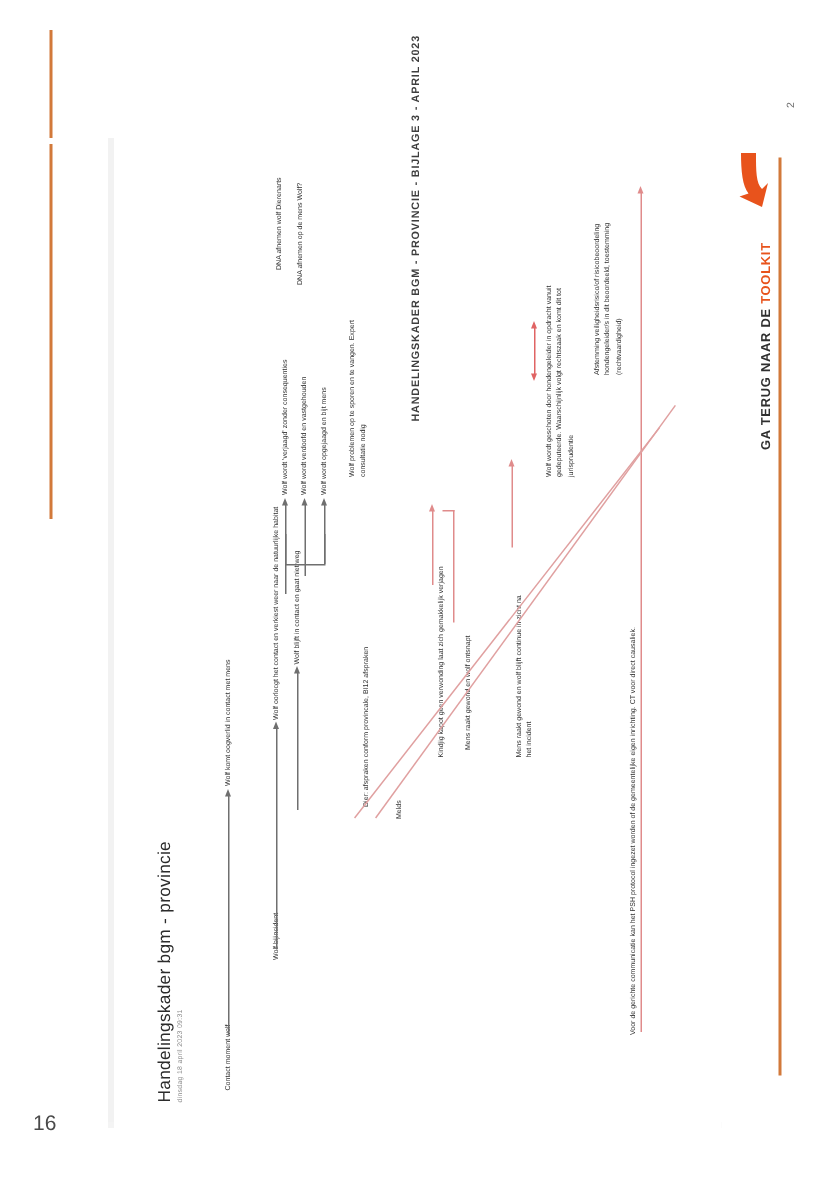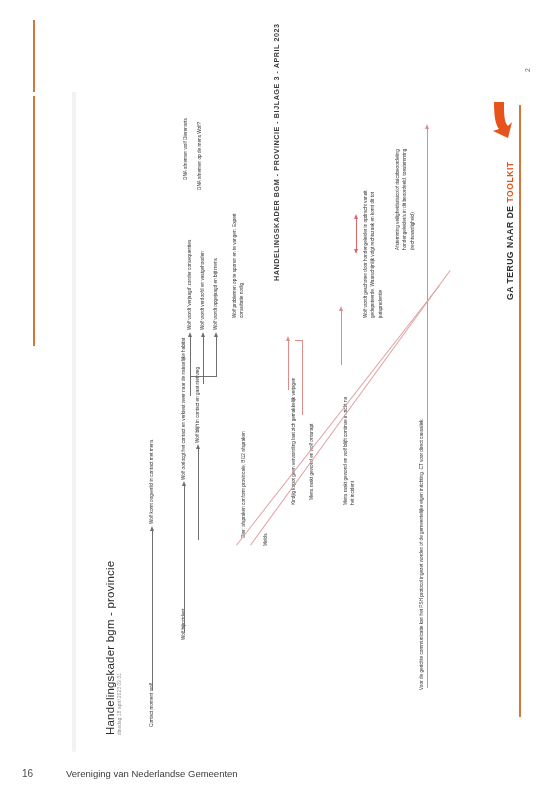--- a/index.html
+++ b/index.html
@@ -61,21 +61,21 @@
      border-bottom:5px solid #e08b8b;}
 
   
   .ln{position:absolute;background:#6f6f6f;}
   .ln-r{position:absolute;background:#e08b8b;}
 
   
   .diag{position:absolute;transform-origin:0 0;height:0.8px;background:#e0a0a0;}
 
   
-  .footer-no{position:absolute;left:22px;top:768px;font-size:10px;color:#4a4a4a;}
+  .footer-no{position:absolute;left:22px;top:740px;font-size:14px;color:#4a4a4a;}
   .footer-txt{position:absolute;left:66px;top:768px;font-size:9.5px;color:#3a3a3a;}
 
   
   .dbl{position:absolute;width:0.8px;background:#e06464;}
   .dbl:before{content:"";position:absolute;left:-2.2px;top:-4px;
      border-left:2.6px solid transparent;border-right:2.6px solid transparent;
      border-bottom:5px solid #e06464;}
   .dbl:after{content:"";position:absolute;left:-2.2px;bottom:-4px;
      border-left:2.6px solid transparent;border-right:2.6px solid transparent;
      border-top:5px solid #e06464;}
@@ -157,15 +157,14 @@
 
   <div class="lab multi" style="left:394px;top:250px;width:110px;">Afstemming veiligheidsrisico/of risicobeoordeling hondengeleider/s in dit beoordeeld, toestemming (rechtvaardigheid)</div>
 
   <div class="arr-r" style="left:427px;top:128px;height:560px;"></div>
   <div class="lab" style="left:418px;top:690px;">Voor de gerichte communicatie kan het PSH protocol ingezet worden of de gemeentelijke eigen inrichting. CT voor direct causaliek.</div>
 
   <div class="diag" style="left:236px;top:545px;width:330px;transform:rotate(-52deg);"></div>
   <div class="diag" style="left:250px;top:545px;width:340px;transform:rotate(-54deg);"></div>
 
   <div class="footer-no">16</div>
-  <div class="footer-txt">Vereniging van Nederlandse Gemeenten</div>
 
 </div>
 
 </body></html>

